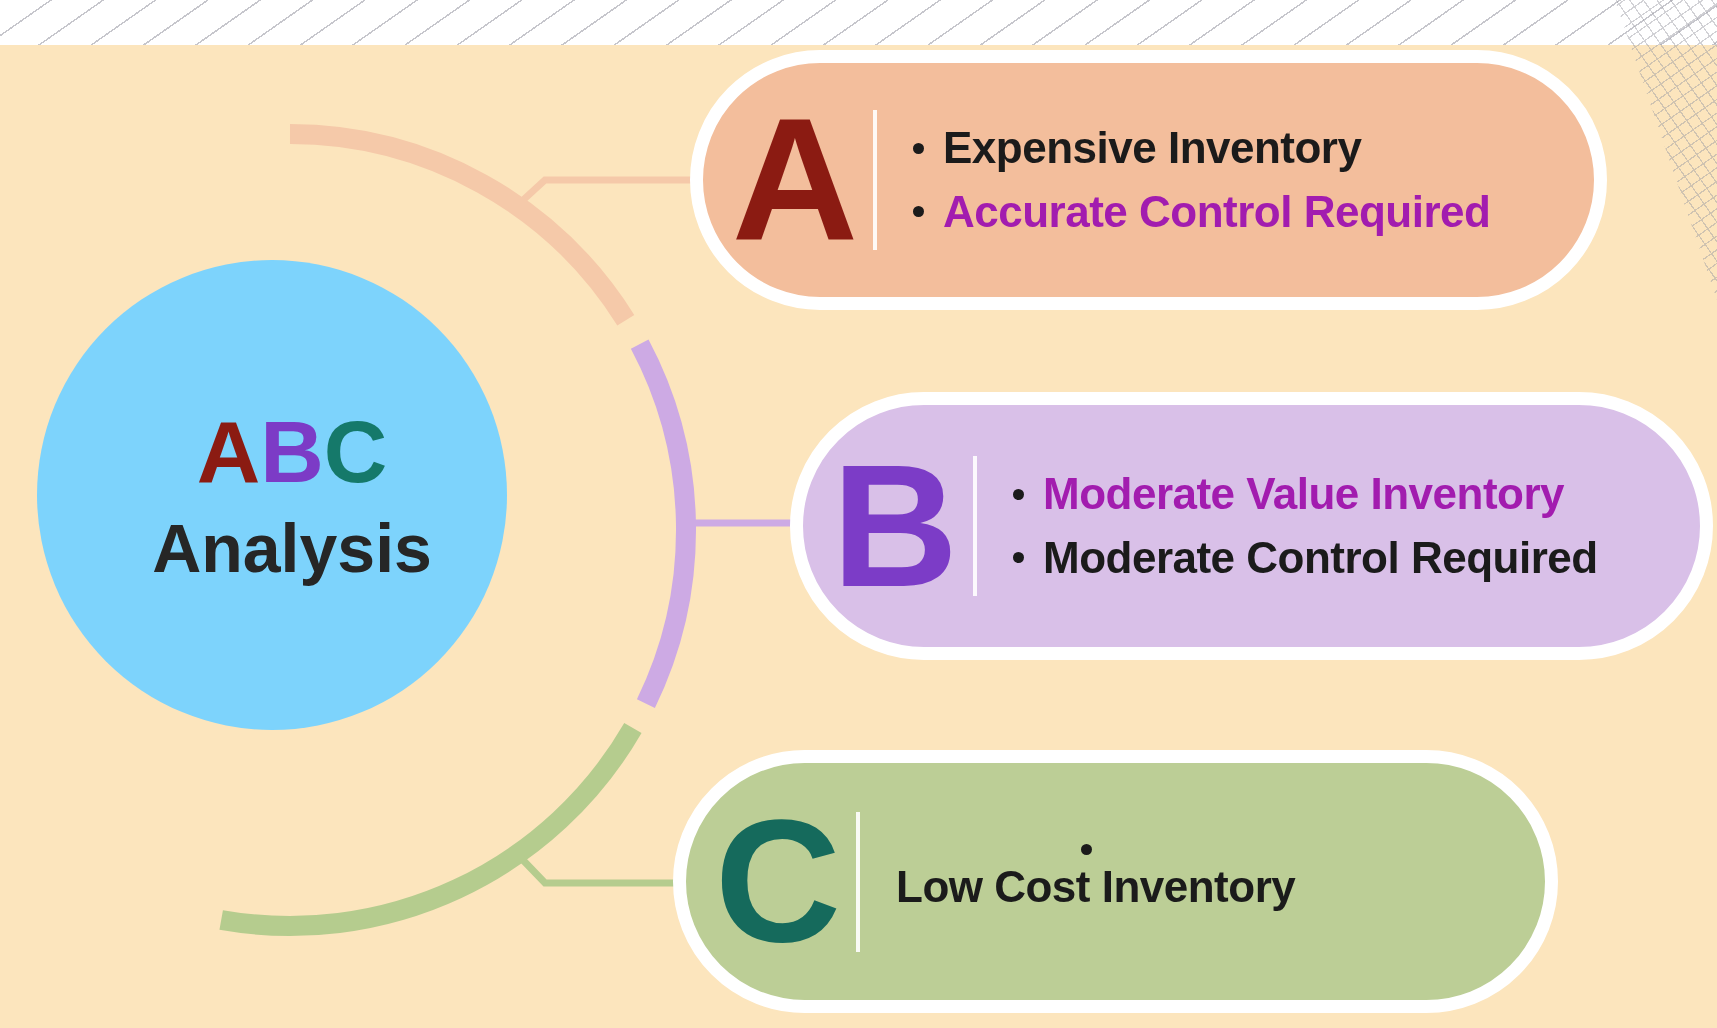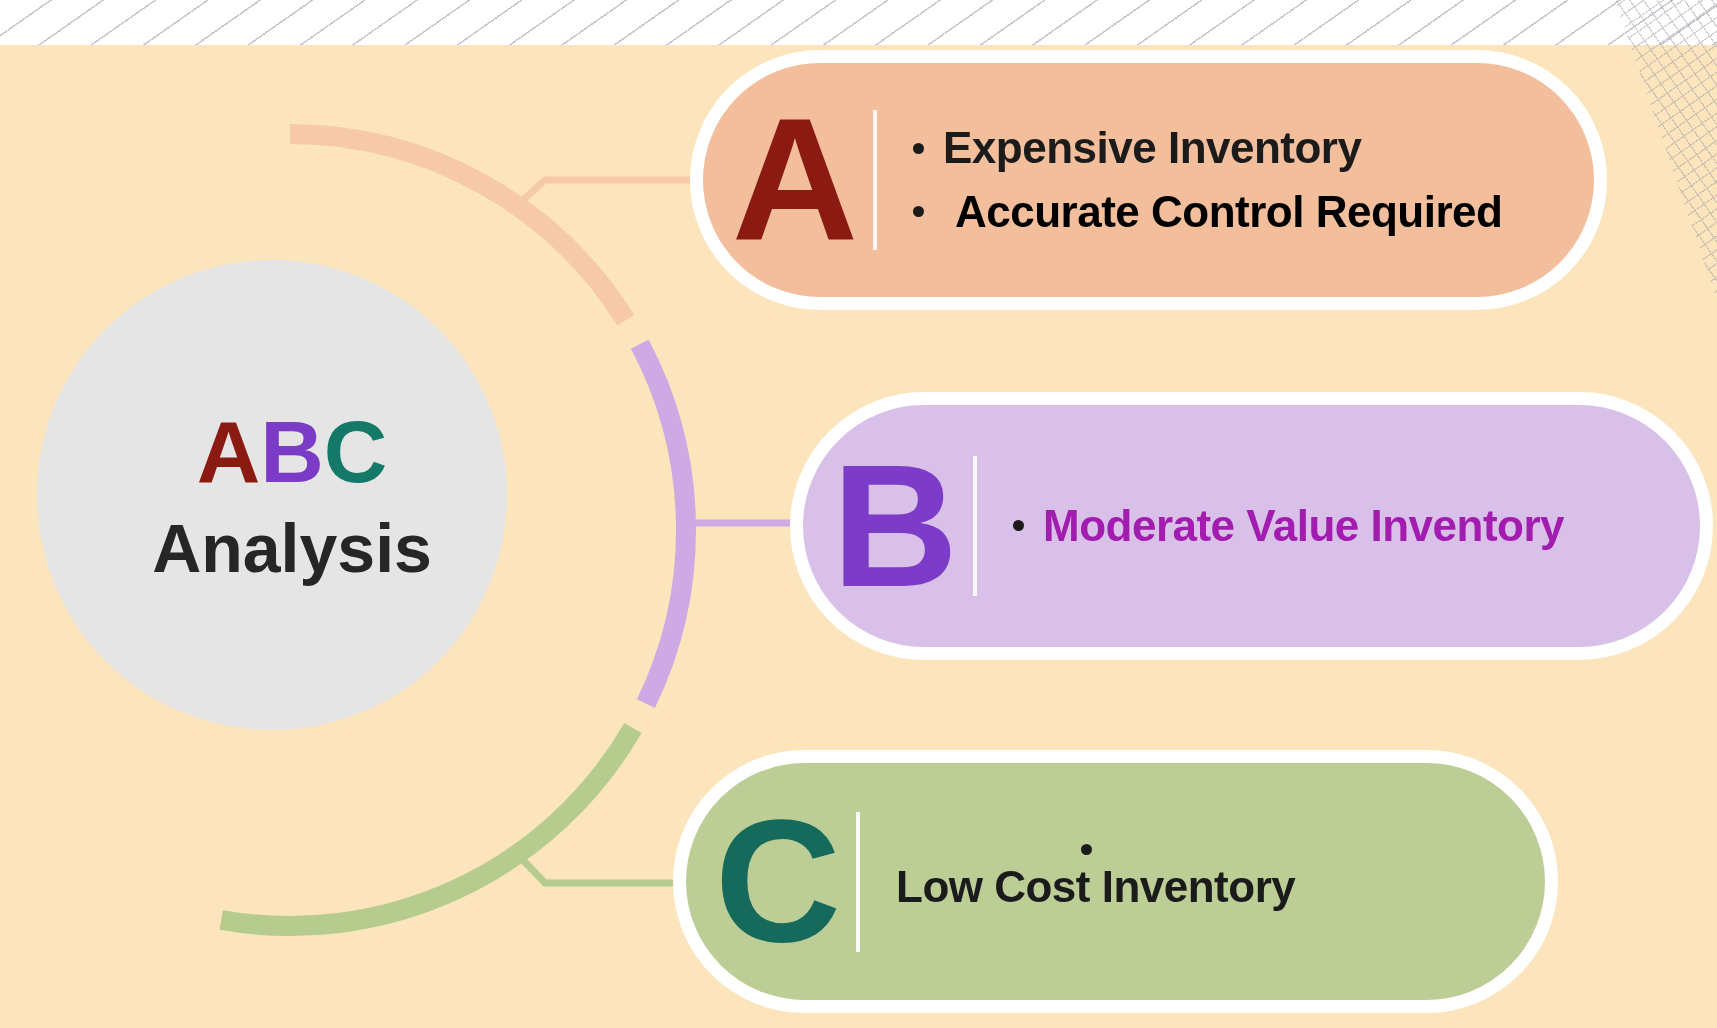--- a/index.html
+++ b/index.html
@@ -65,49 +65,53 @@
 
     <path d="M 290 134 A 396 396 0 0 1 625.8 320.2" fill="none" stroke-width="20" stroke="#F5C9A9"></path>
     <path d="M 639.7 344.1 A 396 396 0 0 1 645.9 703.6" fill="none" stroke-width="20" stroke="#CDAAE4"></path>
     <path d="M 632.9 728 A 396 396 0 0 1 221.2 920" fill="none" stroke-width="20" stroke="#B5CC8E"></path>
 
     <path d="M 521 202 L 545 180 L 700 180" fill="none" stroke-width="7" stroke="#F5C9A9"></path>
     <path d="M 680 523 L 805 523" fill="none" stroke-width="7" stroke="#CDAAE4"></path>
     <path d="M 521 858 L 545 883 L 700 883" fill="none" stroke-width="7" stroke="#B5CC8E"></path>
   </svg>
 
-  <div id="hub" style="background: #e5e5e5; text-align: center;">
+  <div id="hub" style="background: #7dd3fc; text-align: center;">
     <div class="abc">
       <span style="color: rgb(139, 27, 18);">A</span><span style="color: rgb(124, 59, 198);">B</span><span style="color: rgb(21, 121, 106);">C</span>
     </div>
     <div class="word" style="color: rgb(38, 38, 38);">Analysis</div>
   </div>
 
   <div class="card" id="card-a" style="background: rgb(243, 190, 156);">
     <div class="letter-box" style="color: rgb(139, 27, 18);">A</div>
     <div class="divider"></div>
     <ul class="bullets">
       <li style="color: rgb(27, 27, 27);">
         <span class="dot" style="background: rgb(27, 27, 27);"></span>
         <span>Expensive Inventory</span>
       </li>
-      <li style="color: #000000; gap: 12px;">
+      <li style="color: #a21caf;">
         <span class="dot" style="background: rgb(27, 27, 27);"></span>
         <span>Accurate Control Required</span>
       </li>
     </ul>
   </div>
 
   <div class="card" id="card-b" style="background: rgb(217, 192, 232);">
     <div class="letter-box" style="color: rgb(124, 60, 199);">B</div>
     <div class="divider"></div>
     <ul class="bullets">
       <li style="color: #a21caf;">
         <span class="dot" style="background: rgb(27, 27, 27);"></span>
         <span>Moderate Value Inventory</span>
+      </li>
+      <li style="color: rgb(27, 27, 27);">
+        <span class="dot" style="background: rgb(27, 27, 27);"></span>
+        <span>Moderate Control Required</span>
       </li>
     </ul>
   </div>
 
   <div class="card" id="card-c" style="background: rgb(188, 206, 150);">
     <div class="letter-box" style="color: rgb(21, 106, 92);">C</div>
     <div class="divider"></div>
     <ul class="bullets">
       <li style="color: rgb(27, 27, 27); flex-direction: column;">
         <span class="dot" style="background: rgb(27, 27, 27);"></span>

